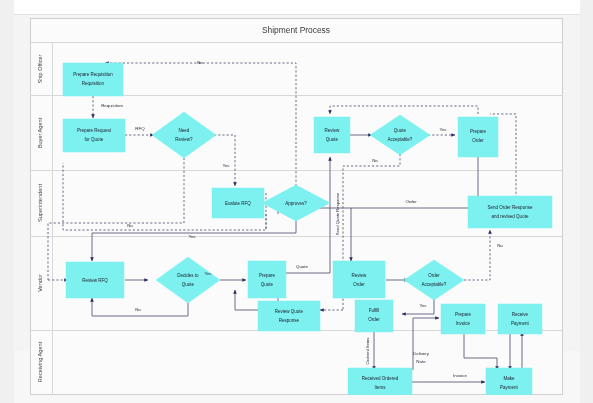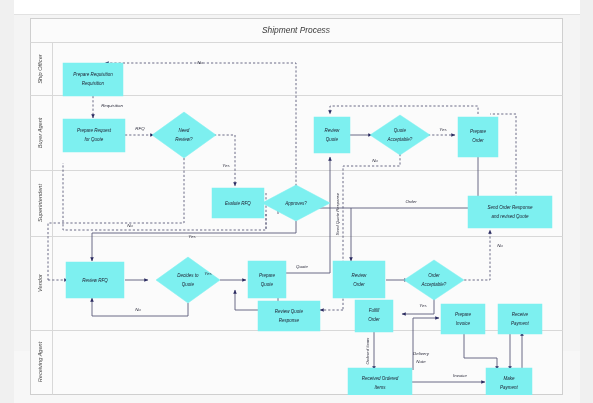--- a/index.html
+++ b/index.html
@@ -1,18 +1,18 @@
 <!DOCTYPE html>
 <html><head>
 <meta charset="utf-8">
 <style>
   html,body{margin:0;padding:0;background:#f7f7f7;}
   body{width:593px;height:403px;overflow:hidden;
        font-family:"Liberation Sans","DejaVu Sans",sans-serif;}
-  #page{position:relative;width:593px;height:351px;background:#f4f4f4;font-style:italic;}
+  #page{position:relative;width:593px;height:351px;background:#f4f4f4;}
   #topstrip{position:absolute;left:0;top:0;width:593px;height:14px;background:#ffffff;border-bottom:1px solid #e2e2e2;}
   #sidestrip-l{position:absolute;left:0;top:0;width:14px;height:403px;background:#f0f0f0;}
   #sidestrip-r{position:absolute;right:0;top:0;width:13px;height:403px;background:#f0f0f0;}
   #canvas{position:absolute;left:30px;top:18px;width:533px;height:377px;background:#fbfbfb;}
   svg{display:block;}
   .lane-fill{fill:#fbfbfb;}
   .lane-line{stroke:#d8d8d8;stroke-width:1;fill:none;}
   .pool-border{fill:none;stroke:#cfcfcf;stroke-width:1;}
   .title-txt{font-size:8.4px;fill:#3a3a3a;text-anchor:middle;dominant-baseline:middle;}
   .lane-txt{font-size:5.6px;fill:#4a4a4a;text-anchor:middle;dominant-baseline:middle;}

